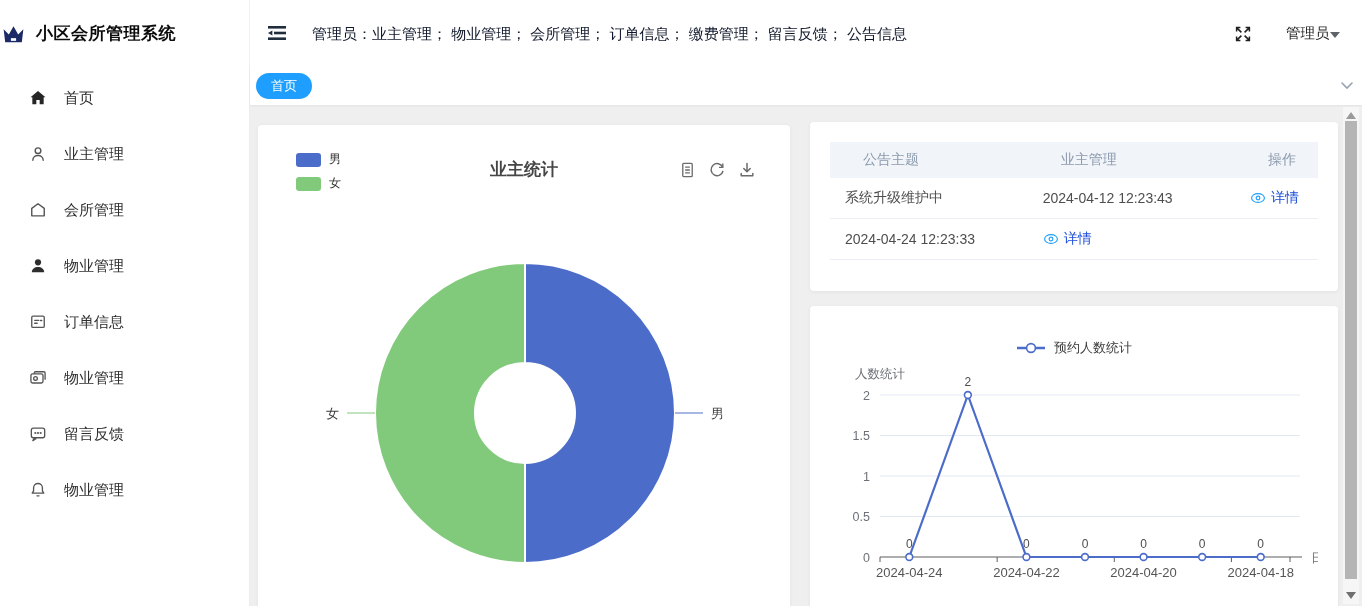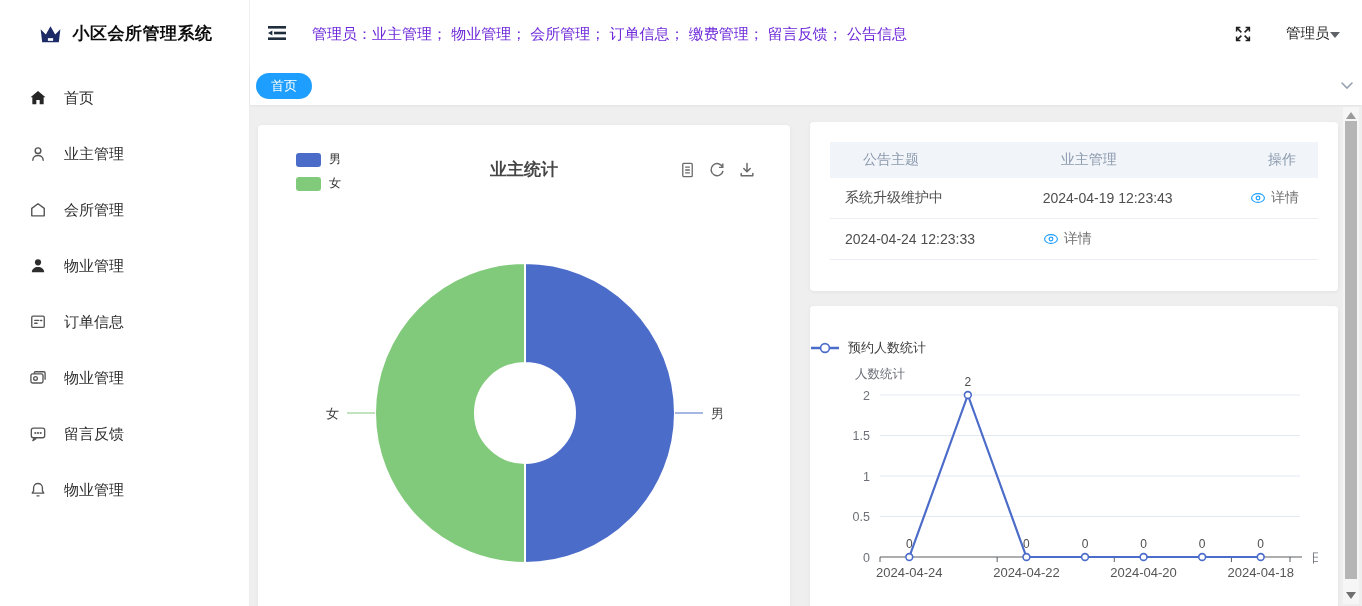--- a/index.html
+++ b/index.html
@@ -3,25 +3,25 @@
 <meta charset="utf-8">
 <style>
   * { margin:0; padding:0; box-sizing:border-box; }
   html,body { width:1362px; height:606px; overflow:hidden; background:#fff;
     font-family:"Liberation Sans","DejaVu Sans",sans-serif; }
   svg { display:block; }
 
   
   .topbar { position:absolute; left:0; top:0; width:1362px; height:67px; background:#fff; z-index:20; }
   .logo { position:absolute; left:0; top:0; width:250px; height:67px; display:flex;
-    align-items:center; justify-content:center; gap:9px; border-right:1px solid #f1f1f1; }
+    align-items:center; gap:9px; border-right:1px solid #f1f1f1; }
   .logo-title { font-size:17px; font-weight:bold; color:#0b0b0b; letter-spacing:.5px; }
   .hamburger { position:absolute; left:268px; top:25px; width:18px; height:16px; cursor:pointer; }
   .nav-red { position:absolute; left:312px; top:0; height:67px; line-height:67px;
-    font-size:15px; color:#6d28d9; white-space:nowrap; }
+    font-size:15px; color:#0f172a; white-space:nowrap; }
   .fs-btn { position:absolute; left:1234px; top:25px; width:18px; height:18px; cursor:pointer; }
   .user-drop { position:absolute; left:1286px; top:0; height:67px; display:flex; align-items:center;
     font-size:14.5px; color:#1f1f1f; cursor:pointer; }
   .caret-down { width:0; height:0; border-left:5px solid transparent; border-right:5px solid transparent;
     border-top:6px solid #5f6368; margin-top:2px; }
 
   
   .sidebar { position:absolute; left:0; top:67px; width:250px; height:539px; background:#fff;
     border-right:1px solid #ededed; padding-top:3px; }
   .menu-item { height:56px; display:flex; align-items:center; gap:16px; padding-left:28px;
@@ -57,24 +57,24 @@
 
   
   .ann-table { margin:20px; }
   .ann-head { display:grid; grid-template-columns:40.5% 42.5% 17%; height:36px; align-items:center;
     background:#f1f5fa; }
   .ann-head > div { padding-left:33px; font-size:14px; color:#8b99ac; }
   .ann-row { display:grid; grid-template-columns:40.5% 42.5% 17%; height:41px; align-items:center;
     border-bottom:1px solid #ebeff4; }
   .ann-cell { padding-left:15px; font-size:14px; color:#4e4e4e; }
   .ann-link { display:flex; align-items:center; gap:5px; padding-left:15px; font-size:14px;
-    color:#737373; cursor:pointer; }
-
-  
-  .line-legend { position:absolute; left:0; top:33px; width:100%; display:flex; 
+    color:#1d4ed8; cursor:pointer; }
+
+  
+  .line-legend { position:absolute; left:0; top:33px; width:100%; display:flex; justify-content:center;
     align-items:center; gap:8px; cursor:pointer; }
   .line-legend-text { font-size:13px; color:#3c3c3c; }
   .line-svg { position:absolute; left:0; top:0; }
 
   
   .scrollbar { position:absolute; right:3px; top:2px; width:16px; height:497px; background:#f6f6f6; }
   .sb-up, .sb-down { position:absolute; left:3px; width:0; height:0; cursor:pointer;
     border-left:5px solid transparent; border-right:5px solid transparent; }
   .sb-up { top:5px; border-bottom:7px solid #9a9a9a; }
   .sb-down { bottom:5px; border-top:7px solid #6f6f6f; }
@@ -256,21 +256,21 @@
 
     <div class="card card-table">
       <div class="ann-table">
         <div class="ann-head">
           <div>公告主题</div>
           <div>业主管理</div>
           <div>操作</div>
         </div>
         <div class="ann-row">
           <div class="ann-cell">系统升级维护中</div>
-          <div class="ann-cell">2024-04-19 12:23:43</div>
+          <div class="ann-cell">2024-04-12 12:23:43</div>
           <div class="ann-link">
             <span>
               <svg width="16" height="12" viewBox="0 0 18 13" fill="none" stroke="#1e9fff" stroke-width="1.3">
                 <ellipse cx="9" cy="6.5" rx="7.2" ry="5"></ellipse>
                   <circle cx="9" cy="6.5" r="2.1"></circle>
                 </svg>
             </span>
             <span>详情</span>
           </div>
         </div>

